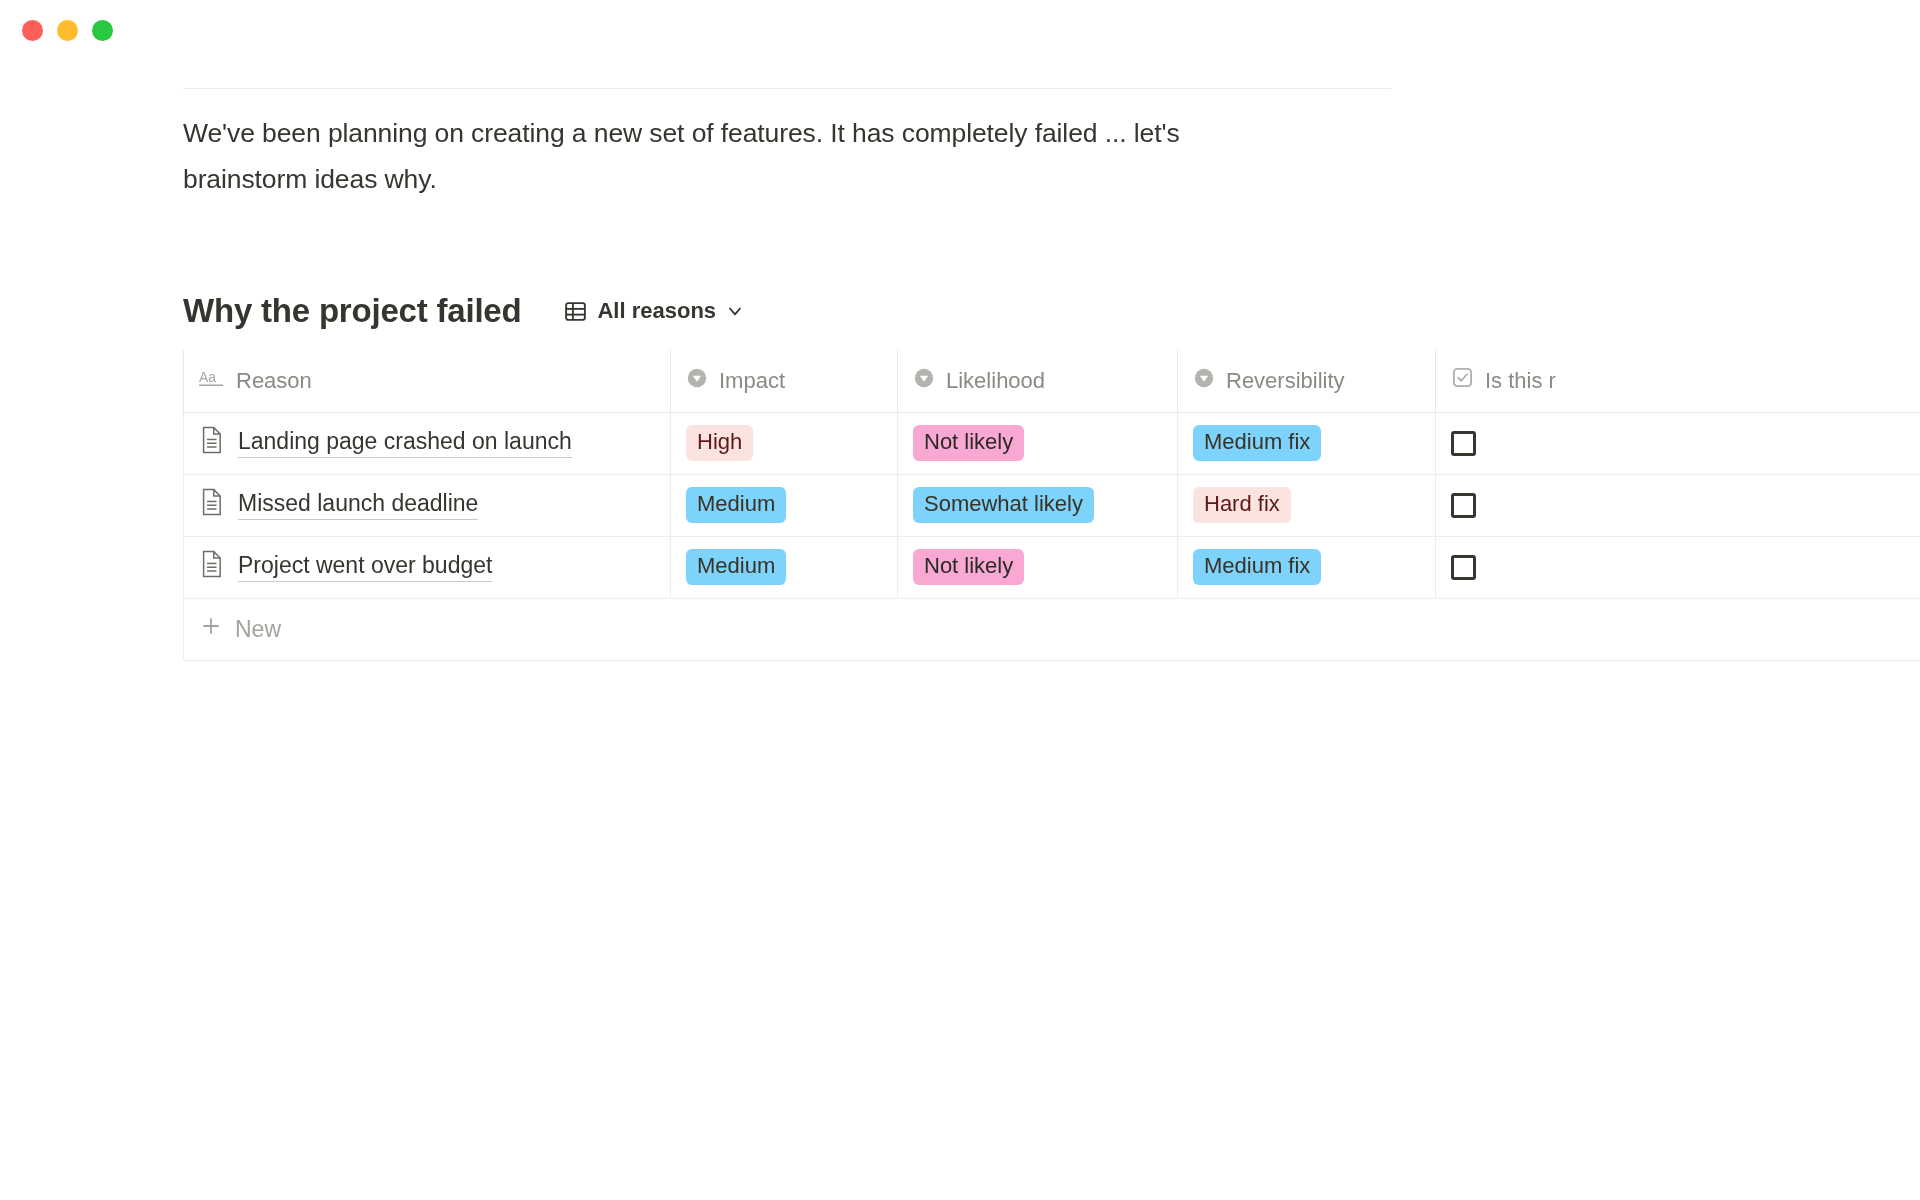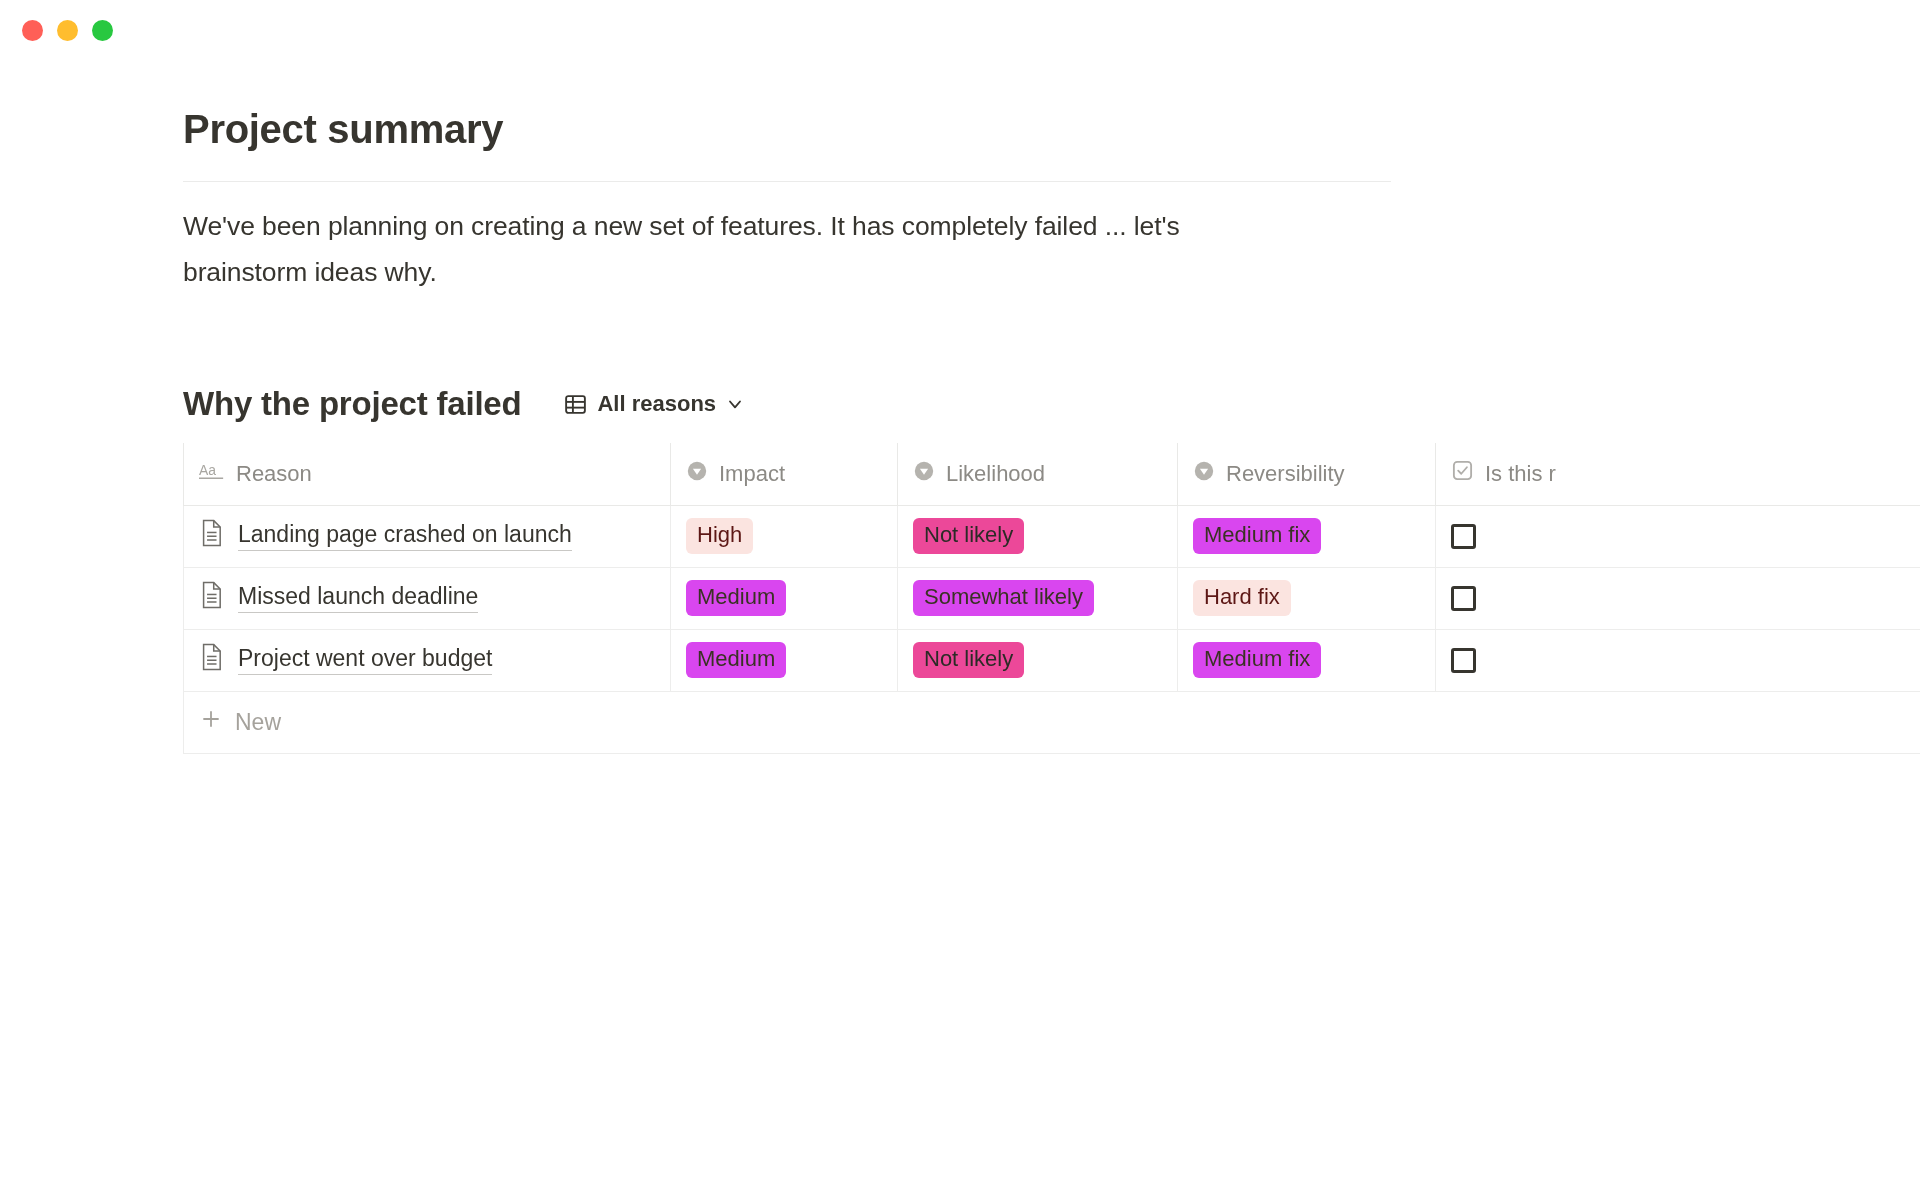--- a/index.html
+++ b/index.html
@@ -145,22 +145,22 @@
 
   .tag {
     display: inline-block;
     padding: 5px 11px 6px 11px;
     border-radius: 6px;
     font-size: 22px;
     line-height: 1.12;
     white-space: nowrap;
   }
   .tag-red    { background: #fbe4e0; color: #5d1715; }
-  .tag-green  { background: #ec4899; color: #2b2b26; }
-  .tag-yellow { background: #d946ef; color: #3a3223; }
+  .tag-green  { background: #f9a8d4; color: #2b2b26; }
+  .tag-yellow { background: #7dd3fc; color: #3a3223; }
 
   .checkbox {
     width: 25px;
     height: 25px;
     border: 3px solid #37352f;
     border-radius: 3px;
     box-sizing: border-box;
     display: block;
     cursor: pointer;
     background: #ffffff;
@@ -207,21 +207,20 @@
 <div class="titlebar">
   <div class="traffic">
     <span class="dot" style="background:#ff5f57"></span>
     <span class="dot" style="background:#ffbd2e"></span>
     <span class="dot" style="background:#28c840"></span>
   </div>
 </div>
 
 <div class="page">
 
-  <h1 class="page-title">Project summary</h1>
   <div class="title-rule"></div>
 
   <p class="summary-text">We've been planning on creating a new set of features. It has completely failed ... let's brainstorm ideas why.</p>
 
   <div class="db-header">
     <span class="db-title">Why the project failed</span>
     <span class="db-view">
       <span>
         <svg width="25" height="25" viewBox="0 0 24 24" fill="none" stroke="#37352f" stroke-width="1.8">
           <rect x="3" y="4" width="18" height="16" rx="2"></rect>

